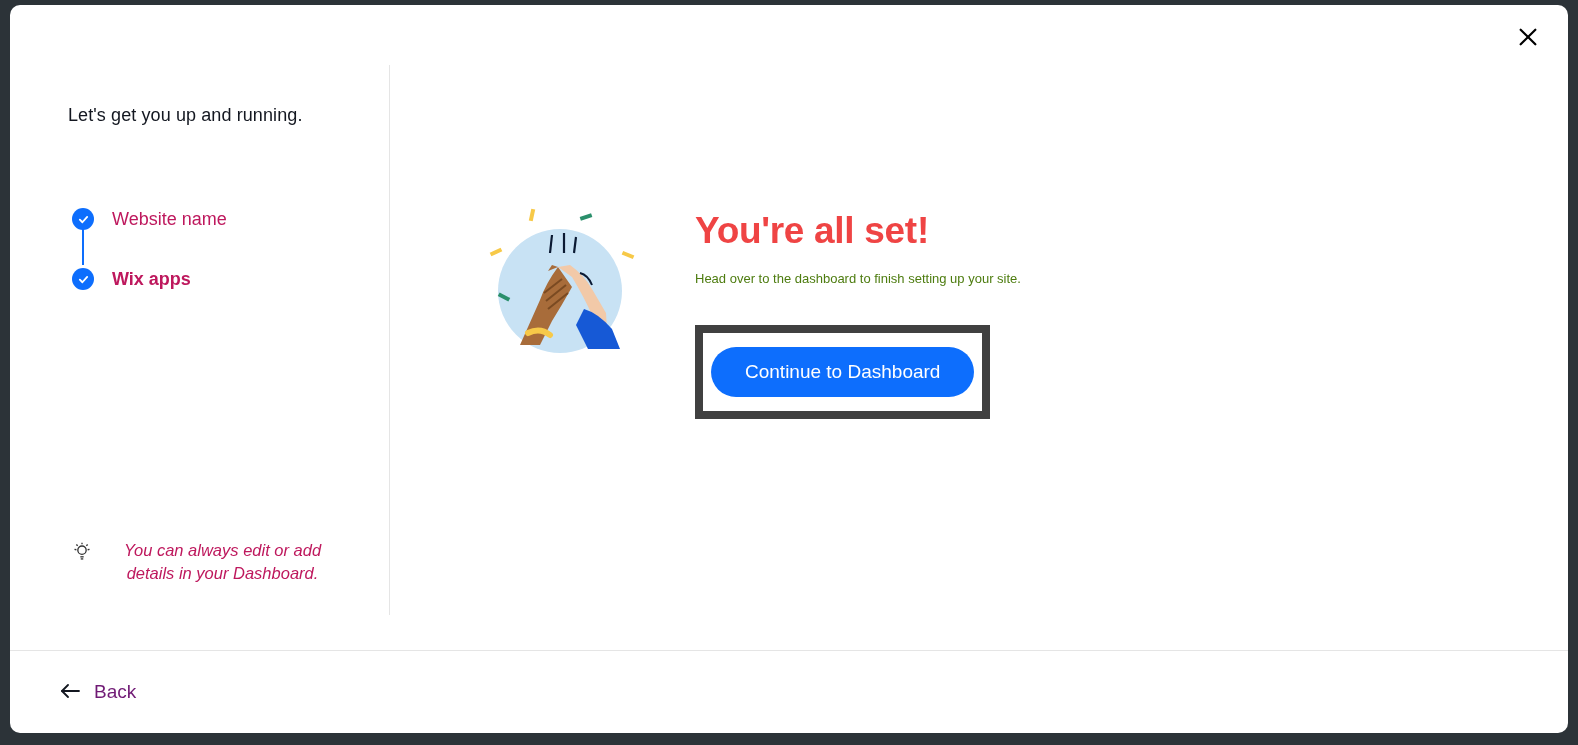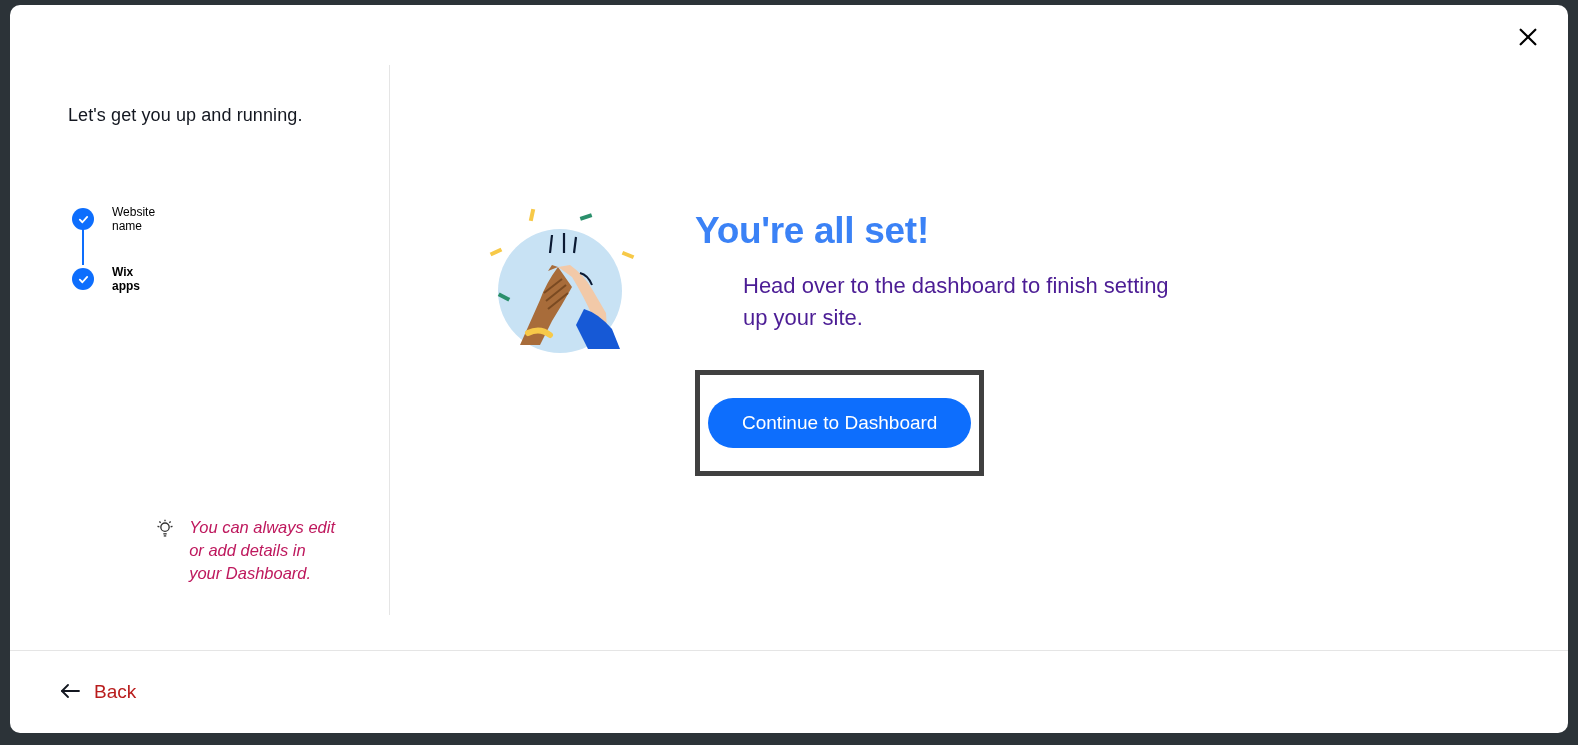--- a/index.html
+++ b/index.html
@@ -32,22 +32,23 @@
       display: flex;
       padding: 0;
     }
     .sidebar {
       width: 380px;
       padding: 100px 50px 30px 62px;
       border-right: 1px solid #e5e5e5;
       margin-top: 60px;
       margin-bottom: 35px;
       display: flex;
-      flex-direction: row;
-      position: relative;
+      flex-direction: column;
+      position: relative;
+      text-align: center;
     }
     .sidebar-title {
       font-size: 18px;
       color: #131720;
       font-weight: 400;
       margin-bottom: 40px;
       letter-spacing: .1px;
       position: absolute;
       top: 40px;
       left: 58px;
@@ -66,22 +67,22 @@
     .step-circle {
       width: 22px; height: 22px;
       background: #0d6efd;
       border-radius: 50%;
       display: flex; align-items: center; justify-content: center;
       margin-right: 18px;
       flex-shrink: 0;
     }
     .step-circle svg { width: 11px; height: 11px; }
     .step-label {
-      font-size: 12px;
-      color: #000000;
+      font-size: 18px;
+      color: #be185d;
     }
     .connector {
       position: absolute;
       left: 10px;
       top: 22px;
       height: 38px;
       width: 2px;
       background: #0d6efd;
     }
     .hint {
@@ -111,55 +112,54 @@
     }
     .illustration {
       width: 160px; height: 160px;
       position: relative;
       top: -5px;
     }
     .main-text { max-width: 500px; }
     .heading {
       font-size: 37px;
       font-weight: 700;
-      color: #3b82f6;
+      color: #ef4444;
       letter-spacing: -.3px;
       margin-bottom: 18px;
     }
     .subtext {
-      font-size: 22px;
-      color: #4c1d95;
+      font-size: 13px;
+      color: #4d7c0f;
       line-height: 1.45;
       margin-bottom: 36px;
-      margin-left: 48px;
     }
     .highlight-box {
-      border: 5px solid #404040;
+      border: 8px solid #404040;
       display: inline-block;
-      padding: 23px 8px;
+      padding: 14px 8px;
     }
     .primary-btn {
       background: #0d6efd;
       color: #fff;
       border: none;
       border-radius: 999px;
       padding: 14px 34px;
       font-size: 19px;
       font-weight: 500;
       cursor: pointer;
     }
     .footer {
       border-top: 1px solid #e5e5e5;
       padding: 30px 50px 30px 50px;
       display: flex;
       align-items: center;
     }
     .back-link {
       display: flex; align-items: center; gap: 14px;
-      cursor: pointer; color: #b91c1c;
+      cursor: pointer; color: #701a75;
       font-size: 19px;
     }
     .back-link svg { width: 20px; height: 14px; }
   </style>
 </head>
 <body>
 
 <div class="modal">
 
   <div class="close-btn">

